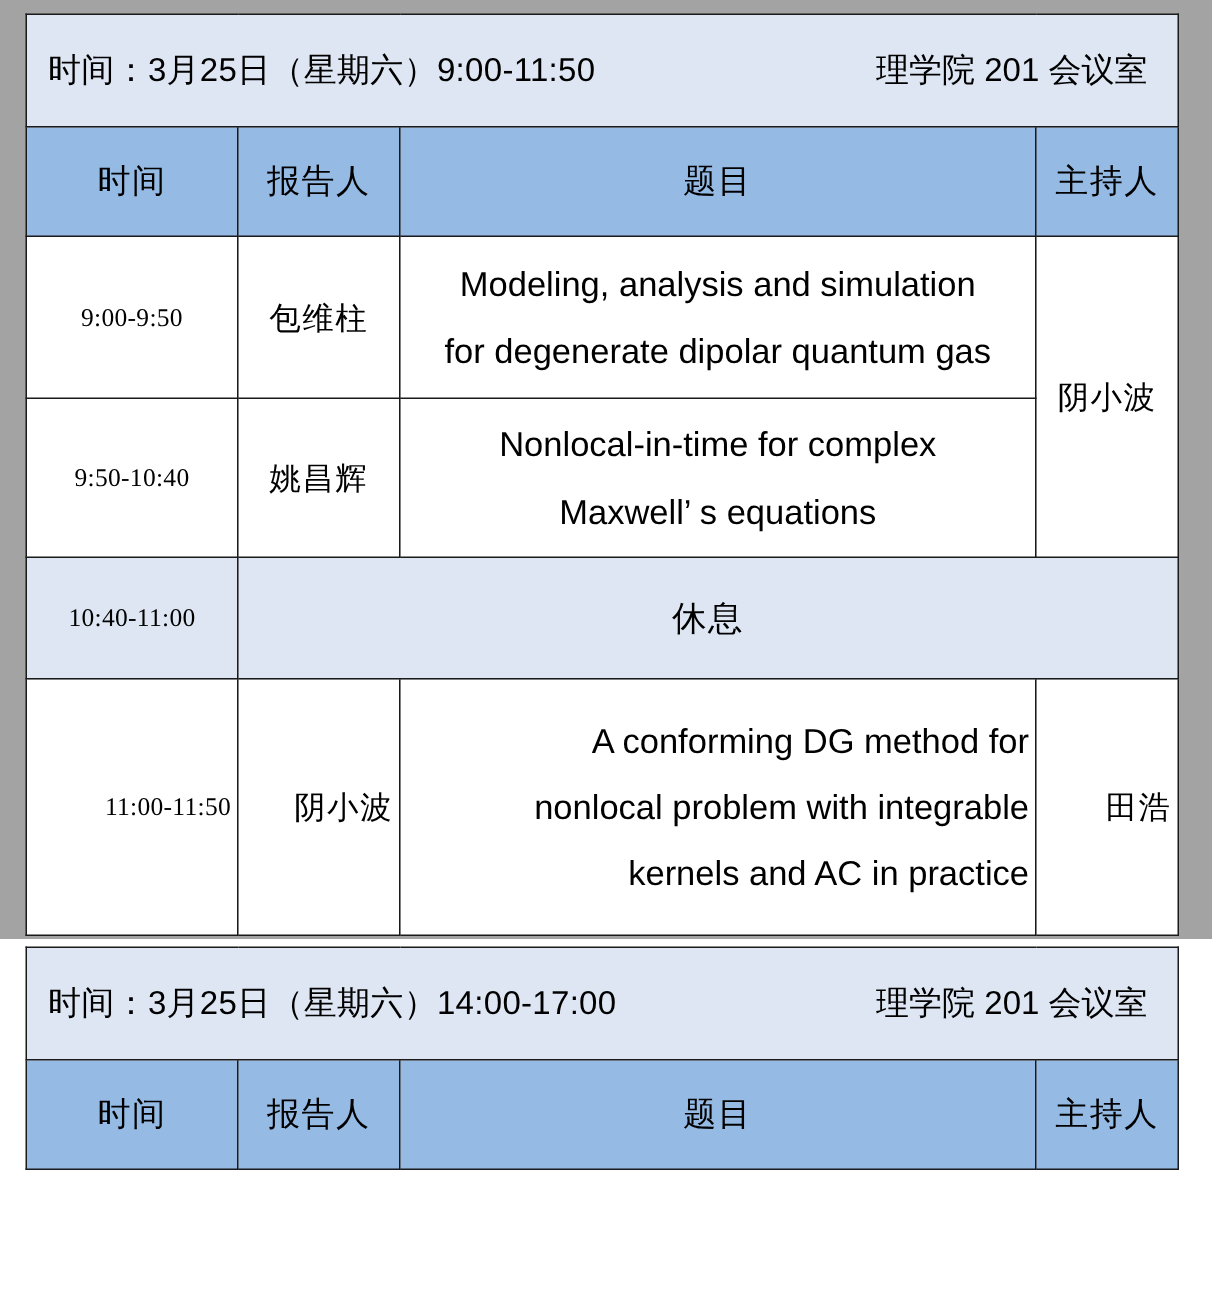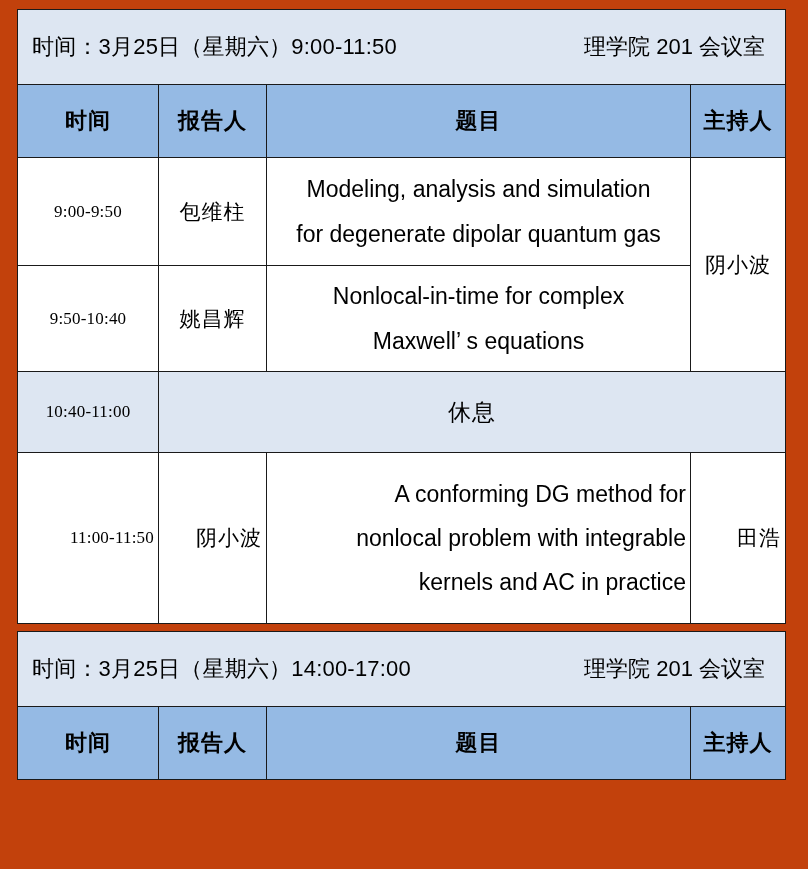--- a/index.html
+++ b/index.html
@@ -12,22 +12,22 @@
     width: 808px;
     height: 869px;
     font-family: "Liberation Sans", "DejaVu Sans", sans-serif;
     color: #000000;
     overflow: hidden;
   }
 
   .page {
     position: relative;
     width: 808px;
-    height: 869px;
-    background: #c2410c;
+    height: 626px;
+    background: #a3a3a3;
     box-sizing: border-box;
     padding: 9px 23px 14px 17px;
   }
 
   table.schedule {
     width: 768px;
     border-collapse: collapse;
     table-layout: fixed;
     border: 1px solid #1a1a1a;
   }
@@ -68,21 +68,21 @@
     font-size: 22px;
     white-space: nowrap;
     padding-right: 6px;
   }
 
   
   tr.head-row td {
     background: #95bae4;
     height: 72px;
     font-size: 22px;
-    font-weight: bold;
+    font-weight: normal;
     letter-spacing: 1px;
   }
 
   
   td.time-cell {
     font-size: 17px;
     letter-spacing: 0.2px;
     white-space: nowrap;
     font-family: Liberation Serif, serif;
   }

